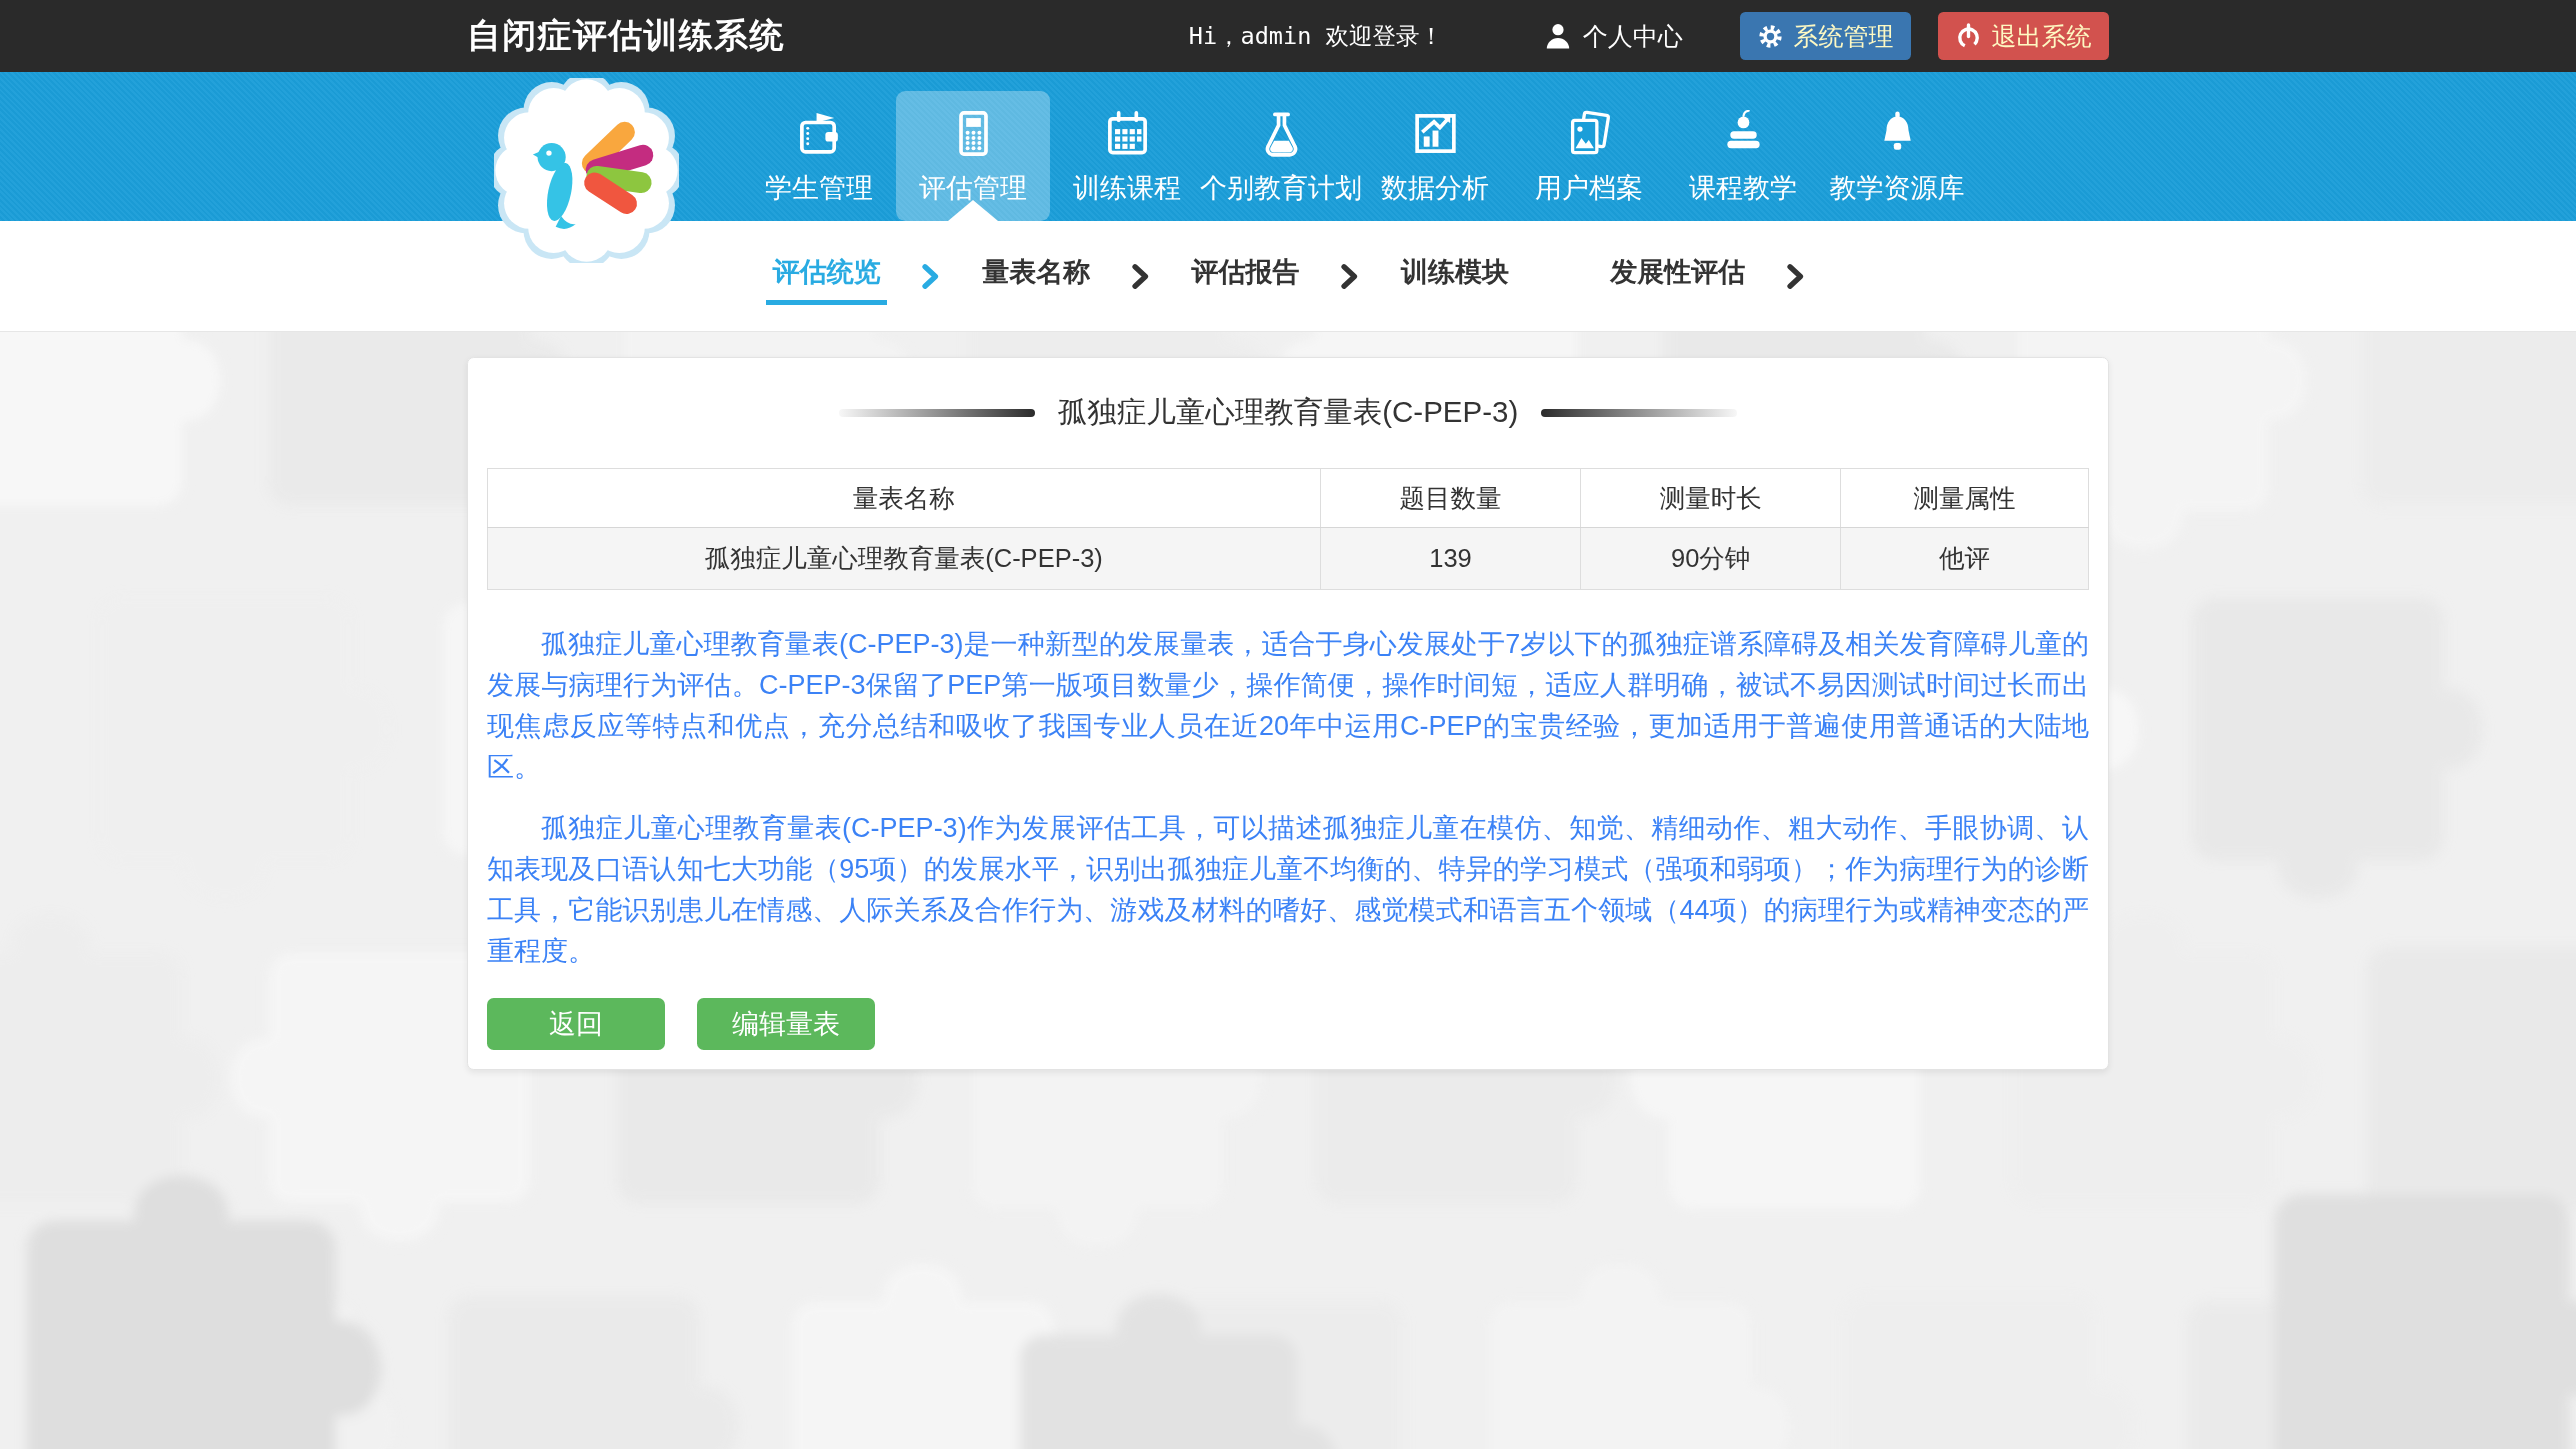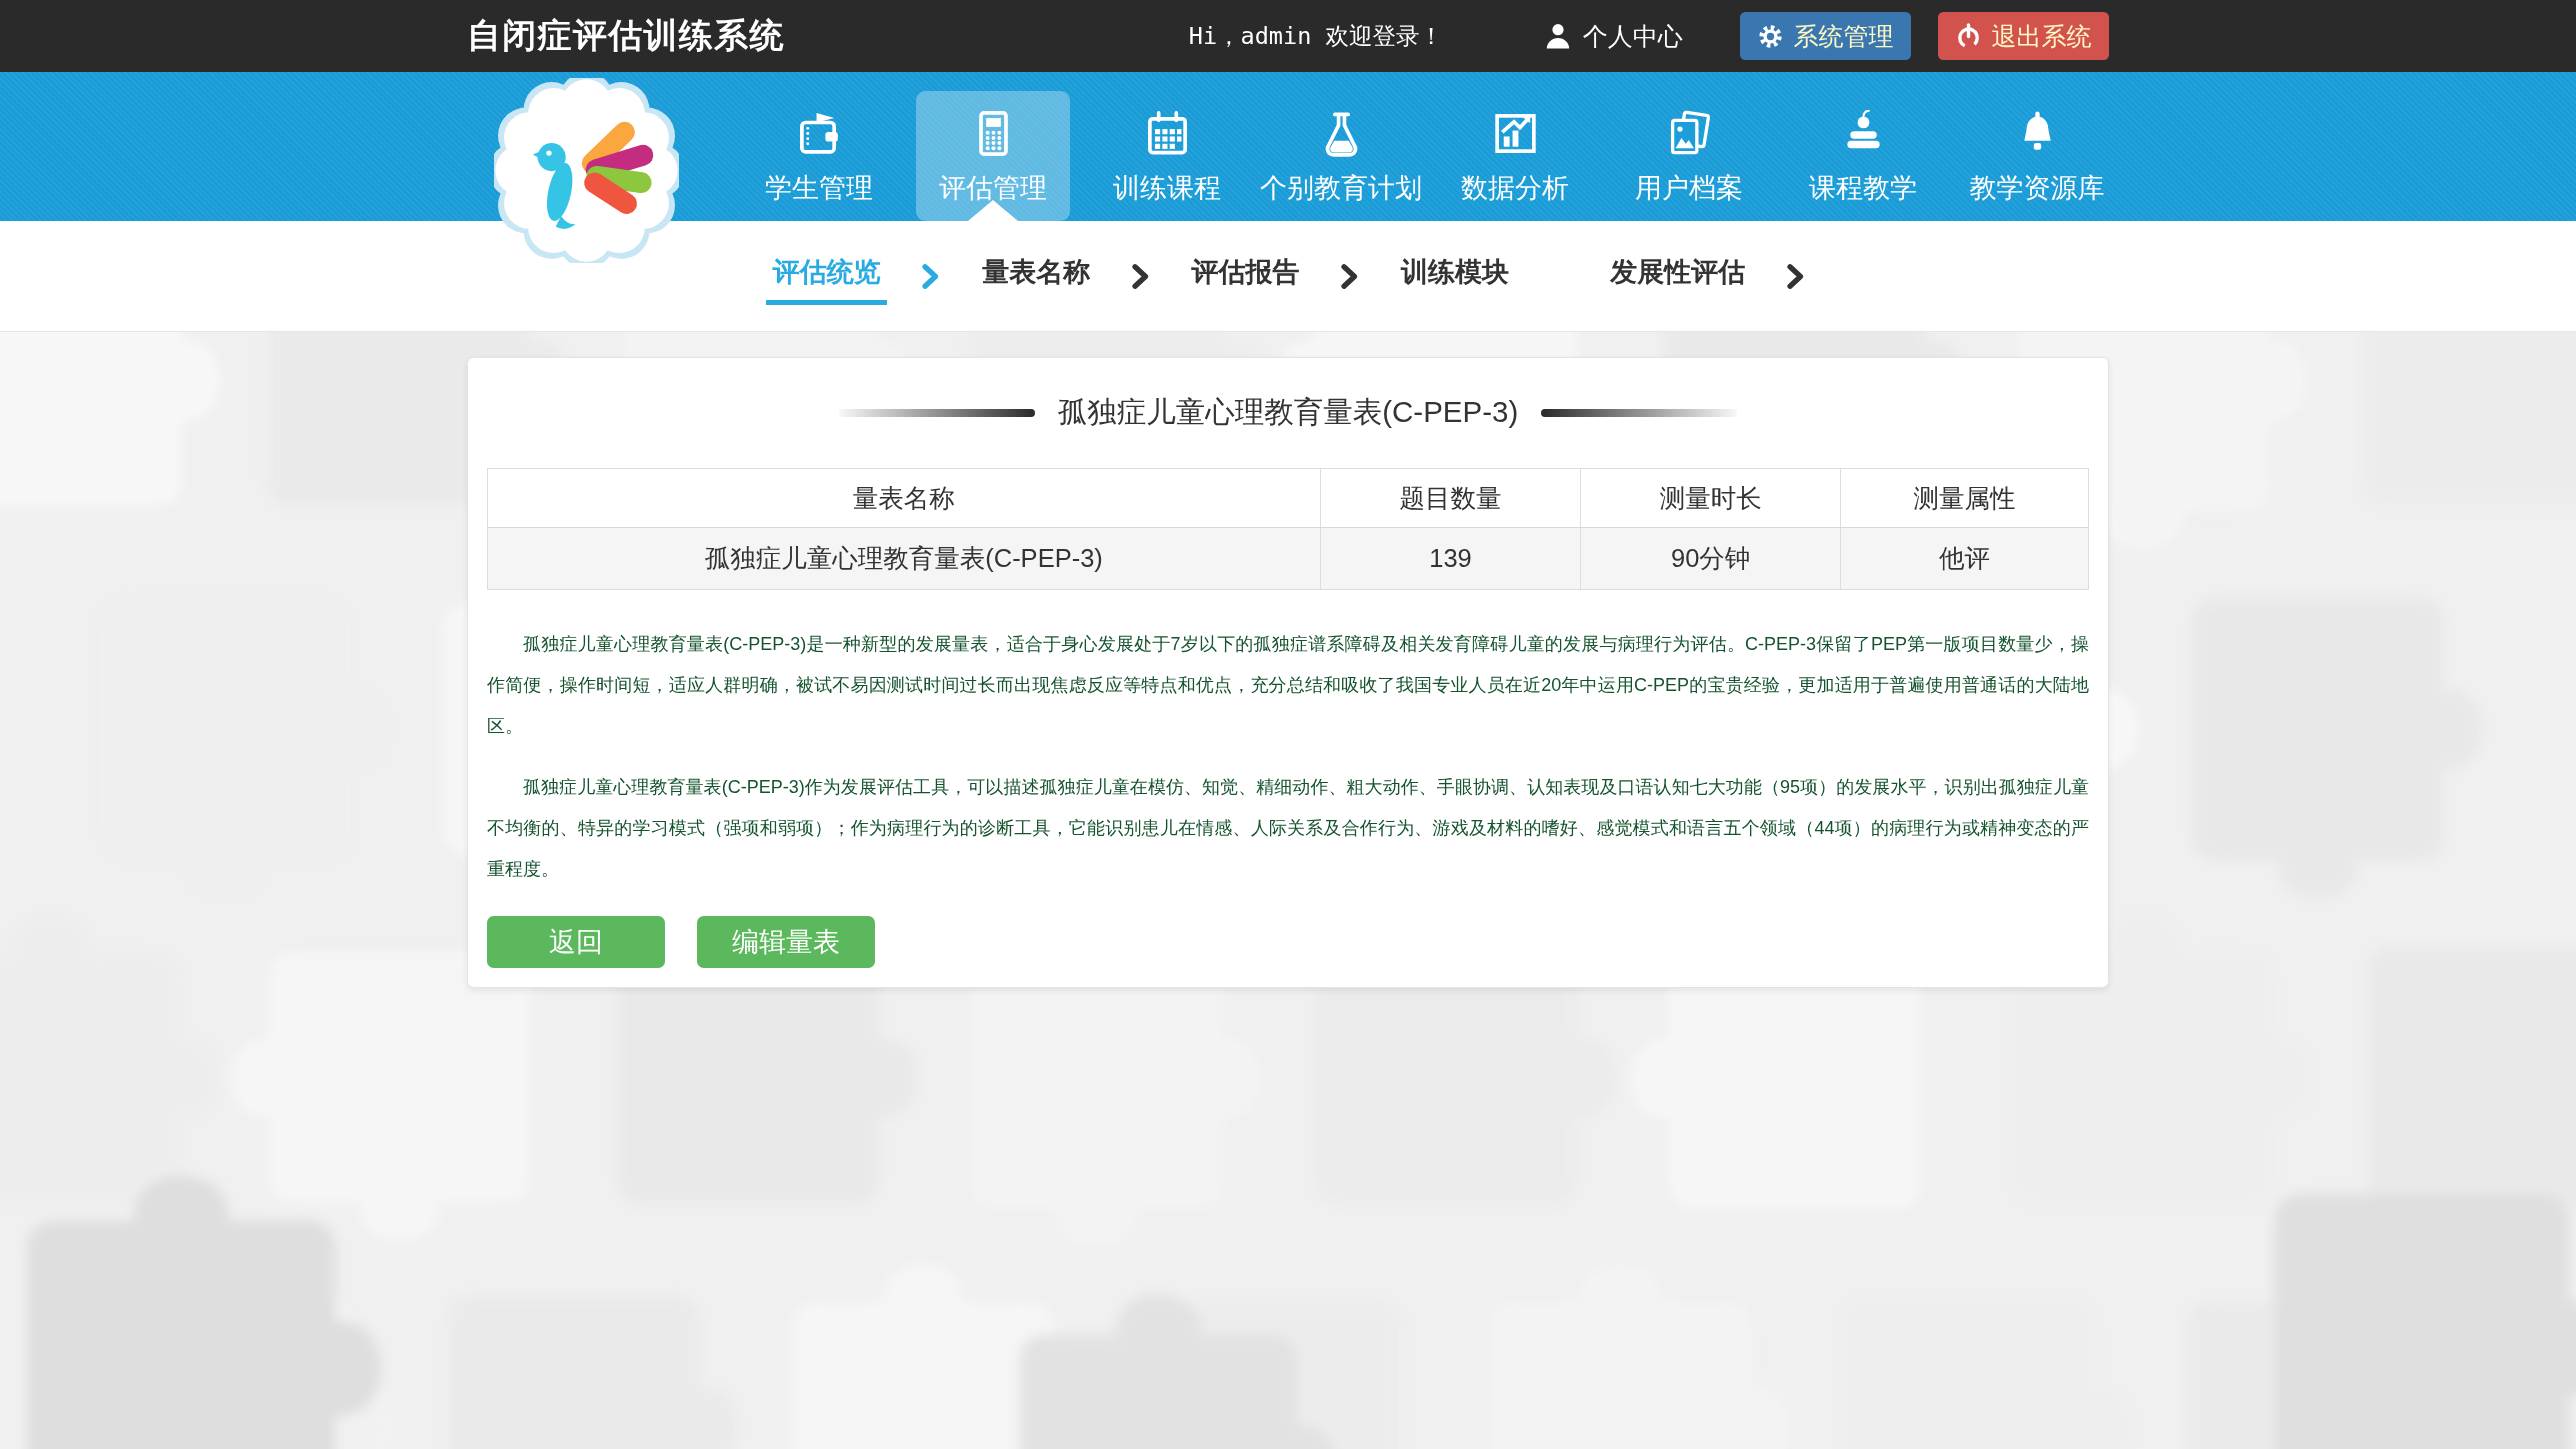--- a/index.html
+++ b/index.html
@@ -18,21 +18,21 @@
   .welcome { font-family:"DejaVu Sans Mono", monospace; font-size:23.5px; color:#fff; margin-right:101px; }
   .profile { display:flex; align-items:center; gap:10.7px; color:#fff; font-size:25px; margin-right:57px; cursor:pointer; }
   .tb-btn { display:flex; align-items:center; gap:9.4px; height:48px; padding:0 17.4px; border:none;
             border-radius:5.4px; color:#fef9c3; font-size:25px; font-family:inherit; cursor:pointer; }
   .tb-btn.sys { background:#3a76b0; margin-right:27px; }
   .tb-btn.logout { background:#d2524e; }
 
   
   .mainnav { position:relative; z-index:2; height:149px; background:#1b9ed9;
              background-image:repeating-linear-gradient(45deg, rgba(255,255,255,0.035) 0 2px, rgba(0,0,0,0.02) 2px 4px); }
-  .mainnav .container { display:flex; padding-left:275px; gap:20px; height:100%; }
+  .mainnav .container { display:flex; padding-left:275px; height:100%; }
   .nav-item { width:154px; margin-top:19px; height:130px; border-radius:9.4px;
               display:flex; flex-direction:column; align-items:center; padding-top:19px;
               color:#fff; cursor:pointer; position:relative; flex:0 0 auto; }
   .nav-item.active { background:rgba(255,255,255,0.30); }
   .nav-item .icon { width:47px; height:47px; }
   .nav-item .nav-label { margin-top:13.4px; font-size:27px; white-space:nowrap; }
   .nav-item.active .tri { position:absolute; bottom:0; left:50%; transform:translateX(-50%);
         width:0; height:0; border-left:25.5px solid transparent; border-right:25.5px solid transparent;
         border-bottom:21.5px solid #ffffff; }
 
@@ -65,21 +65,21 @@
   .deco-line.left  { background:linear-gradient(to right, rgba(190,190,190,0.12), #2b2b2b); }
   .deco-line.right { background:linear-gradient(to left,  rgba(190,190,190,0.12), #2b2b2b); }
   .scale-title { font-size:29.5px; color:#333; font-weight:normal; margin:0; }
 
   table.scale { width:100%; margin-top:35px; border-collapse:collapse; }
   .scale th, .scale td { border:0.7px solid #ddd; text-align:center; font-size:25.5px; color:#333; font-weight:normal; }
   .scale th { height:59px; background:#fff; border-bottom:1.3px solid #d6d6d6; }
   .scale td { height:62px; background:#f5f5f5; }
   .col-name { width:52%; } .col-num { width:16.3%; } .col-time { width:16.2%; } .col-attr { width:15.5%; }
 
-  .para { font-size:18px; line-height:41px; color:#14532d; text-indent:2em; margin:0; text-align:justify; }
+  .para { font-size:27px; line-height:41px; color:#3b82f6; text-indent:2em; margin:0; text-align:justify; }
   .para.p1 { margin-top:34px; }
   .para.p2 { margin-top:20px; }
 
   .btn-row { margin-top:25.5px; display:flex; justify-content:flex-start; gap:32px; padding-right:14.8px; }
   .g-btn { height:52px; border:none; border-radius:6.7px; background:#5cb85c; color:#fff;
            font-size:27px; font-family:inherit; cursor:pointer; }
   .g-btn.back { padding:0 62px; }
   .g-btn.edit { padding:0 35px; }
 </style>
 </head>

